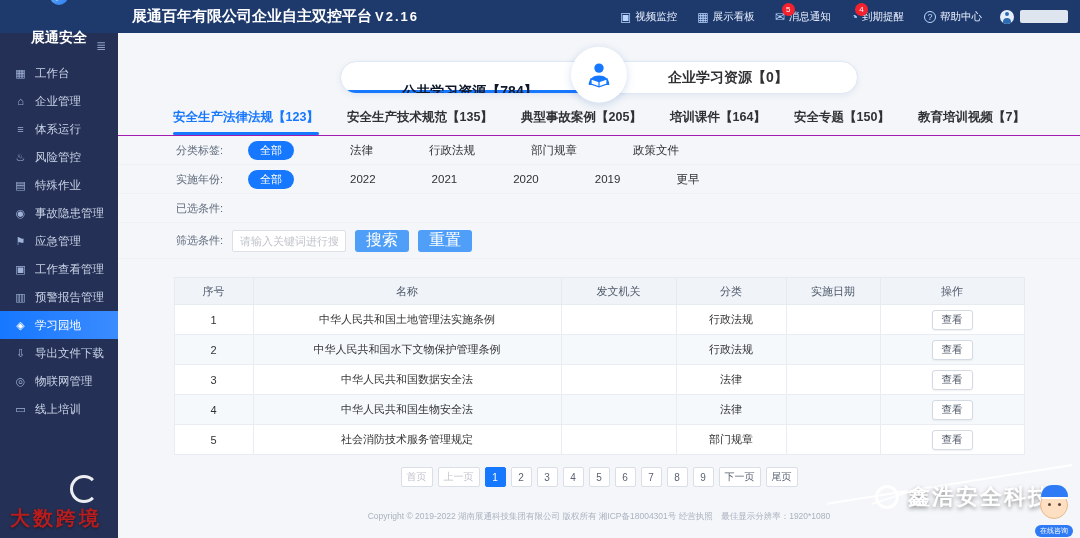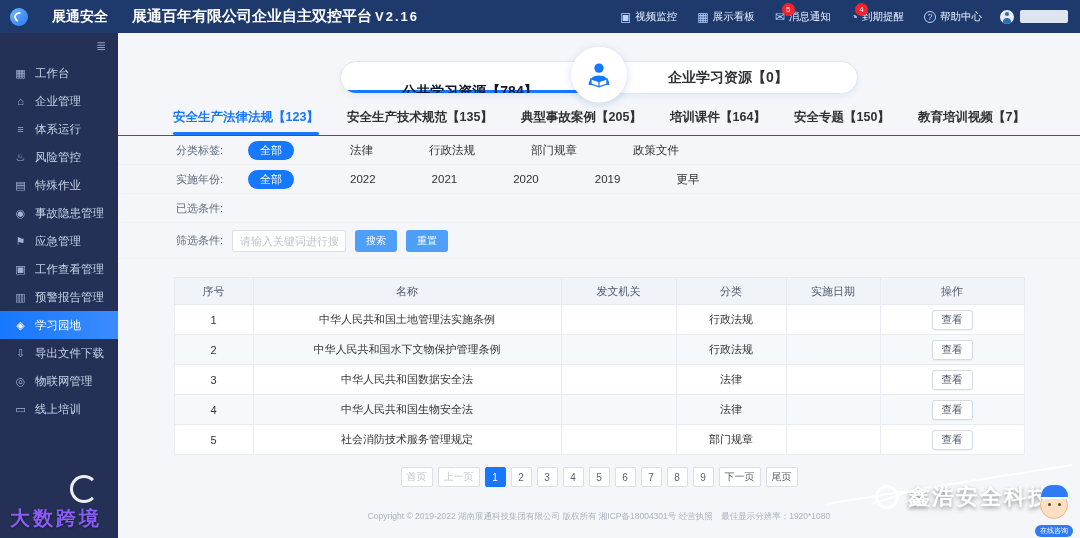--- a/index.html
+++ b/index.html
@@ -1,21 +1,21 @@
 <!DOCTYPE html>
 <html><head>
 <meta charset="utf-8">
 <style>
   * { margin:0; padding:0; box-sizing:border-box; }
   html,body { width:1080px; height:538px; overflow:hidden; }
   body { position:relative; font-family:"Liberation Sans","DejaVu Sans",sans-serif; background:#f4f6f9; }
 
   
   .header { position:absolute; top:0; left:0; right:0; height:33px; background:#1e3a6d; display:flex; align-items:center; z-index:20; }
-  .logo { width:118px; height:100%; display:flex; align-items:center; justify-content:center; gap:24px; color:#fff; font-size:14px; font-weight:bold; cursor:pointer; }
+  .logo { width:118px; height:100%; display:flex; align-items:center; justify-content:center; gap:24px; color:#fff; font-size:14px; font-weight:bold; cursor:pointer;flex-direction:column; }
   .logo-mark { width:18px; height:18px; border-radius:50%; background:linear-gradient(135deg,#6fb8ff,#2b7bf0); position:relative; flex:none; }
   .logo-mark::after { content:""; position:absolute; inset:4px; border:2px solid #fff; border-color:#fff transparent transparent #fff; border-radius:50%; transform:rotate(-25deg); }
   .app-title { color:#fff; font-size:15px; font-weight:bold; margin-left:14px; white-space:nowrap; }
   .app-title .ver { letter-spacing:2px; margin-left:3px; font-size:13px; }
   .top-nav { margin-left:auto; display:flex; align-items:center; gap:20px; color:#e9effc; font-size:10.5px; }
   .nav-item { display:flex; align-items:center; gap:4px; cursor:pointer; }
   .nav-ico { position:relative; font-size:12px; color:#b9d5ff; font-style:normal; line-height:1; }
   .nav-ico.help { border:1px solid #b9d5ff; border-radius:50%; width:12px; height:12px; line-height:11px; text-align:center; font-size:9px; }
   .badge { position:absolute; top:-8px; right:-10px; background:#f5222d; color:#fff; border-radius:8px; min-width:13px; height:13px; line-height:13px; font-size:8px; text-align:center; font-style:normal; padding:0 2px; }
   .user-chip { display:flex; align-items:center; gap:6px; margin:0 12px 0 18px; cursor:pointer; }
@@ -49,37 +49,37 @@
 
   .f-row { display:flex; align-items:center; min-height:29px; padding-left:58px; border-bottom:1px solid #edf0f5; }
   .f-row:last-child { border-bottom:none; }
   .f-row.search { min-height:36px; }
   .f-label { width:56px; flex:none; color:#5f6b7c; font-size:11px; }
   .f-opts { display:flex; align-items:center; gap:56px;padding-left:16px; }
   .opt { font-size:11.5px; color:#303133; cursor:pointer; }
   .opt.pill { background:#1677ff; color:#fff; border-radius:10px; padding:2px 12px; font-size:11px; }
   .kw-input { width:114px; height:22px; border:1px solid #dcdfe6; border-radius:2px; font-size:11px; padding:0 7px; color:#333; background:#fff; font-family:inherit; }
   .kw-input::placeholder { color:#c0c4cc; }
-  .btn { height:22px; padding:0 11px; background:#4f9ef8; color:#fff; border:none; border-radius:3px; font-size:10px; margin-left:9px; cursor:pointer; font-family:inherit; }
+  .btn { height:22px; padding:0 11px; background:#4f9ef8; color:#fff; border:none; border-radius:3px; font-size:16px; margin-left:9px; cursor:pointer; font-family:inherit; }
 
   .tbl { width:850px; margin:18px auto 0; border-collapse:collapse; background:#fff; table-layout:fixed; }
   .tbl th { background:#f0f3f7; color:#4e5a6b; font-size:11px; font-weight:normal; height:27px; border:1px solid #e6ebf2; }
   .tbl td { height:30px; font-size:11px; color:#333; text-align:center; border:1px solid #e9edf3; overflow:hidden; white-space:nowrap; text-overflow:ellipsis; }
   .tbl tbody tr:nth-child(even) { background:#f6f9fc; }
   .view-btn { height:20px; padding:0 9px; font-size:10.5px; color:#505968; background:#fff; border:1px solid #d4dae3; border-radius:3px; cursor:pointer; box-shadow:0 1px 2px rgba(0,0,0,.06); font-family:inherit;text-align:center; }
 
   .pager { display:flex; justify-content:center; align-items:center; gap:5px; margin-top:12px; }
   .pg { min-width:21px; height:20px; padding:0 5px; display:flex; align-items:center; justify-content:center; background:#fff; border:1px solid #d9dee7; border-radius:2px; font-size:10px; color:#5a6372; cursor:pointer; }
   .pg.active { background:#1677ff; border-color:#1677ff; color:#fff; }
   .pg.disabled { color:#c0c4cc; cursor:default; }
 
   .footer { margin-top:24px; text-align:center; font-size:8.5px; color:#a9b2c0; }
 
   
-  .wm-left { position:absolute; left:10px; bottom:6px; z-index:40; color:#8b5cf6; pointer-events:none;text-align:right; }
+  .wm-left { position:absolute; left:10px; bottom:6px; z-index:40; color:#b91c1c; pointer-events:none;text-align:right; }
   .wm-left-ring { width:28px; height:28px; border:3px solid rgba(255,255,255,.92); border-right-color:transparent; border-radius:50%; margin:0 0 2px 60px; }
   .wm-left-text { font-size:20px; font-weight:bold; letter-spacing:3px; text-shadow:0 1px 3px rgba(0,0,0,.45); }
   .wm-right { position:absolute; right:28px; bottom:26px; z-index:40; display:flex; align-items:center; gap:9px; color:#fff; pointer-events:none; }
   .wm-right-logo { width:24px; height:24px; border:3px solid rgba(255,255,255,.95); border-radius:50%; position:relative; }
   .wm-right-logo::after { content:""; position:absolute; left:-7px; top:9px; width:38px; height:2px; background:rgba(255,255,255,.9); transform:rotate(-18deg); }
   .wm-right-text { font-size:22px; font-weight:bold; letter-spacing:2px; text-shadow:0 2px 4px rgba(0,0,0,.4); }
   .wm-right-line { position:absolute; right:8px; bottom:72px; width:248px; height:2px; background:rgba(255,255,255,.95); transform:rotate(-9deg); transform-origin:right center; z-index:40; pointer-events:none; }
   .mascot { position:absolute; right:3px; bottom:1px; width:46px; z-index:45; text-align:center; cursor:pointer; }
   .mascot-head { width:28px; height:28px; margin:0 auto; position:relative; background:#ffdfc2; border-radius:50%; border:1px solid #e8b98a; }
   .mascot-head::before { content:""; position:absolute; top:11px; left:7px; width:3px; height:3px; border-radius:50%; background:#5b4636; box-shadow:10px 0 0 #5b4636; }

